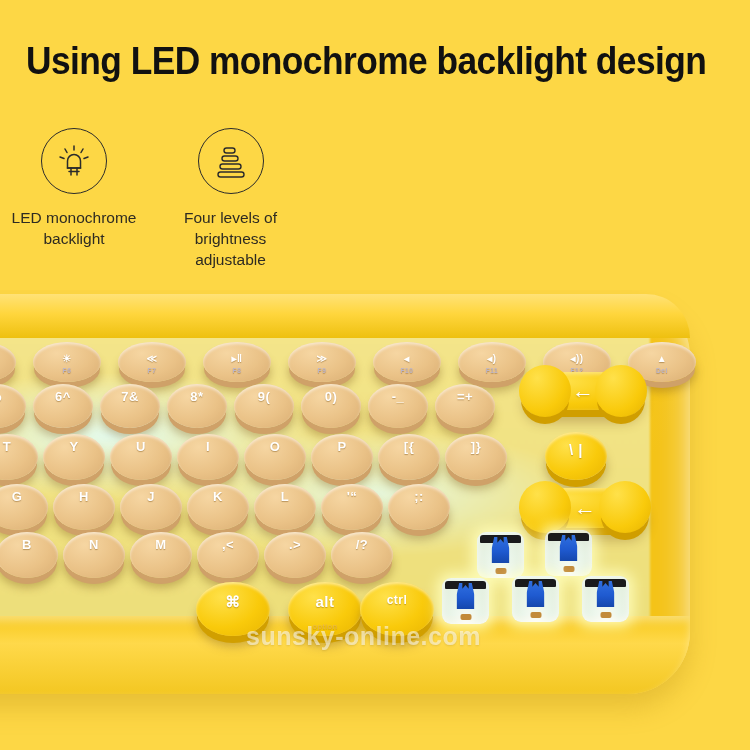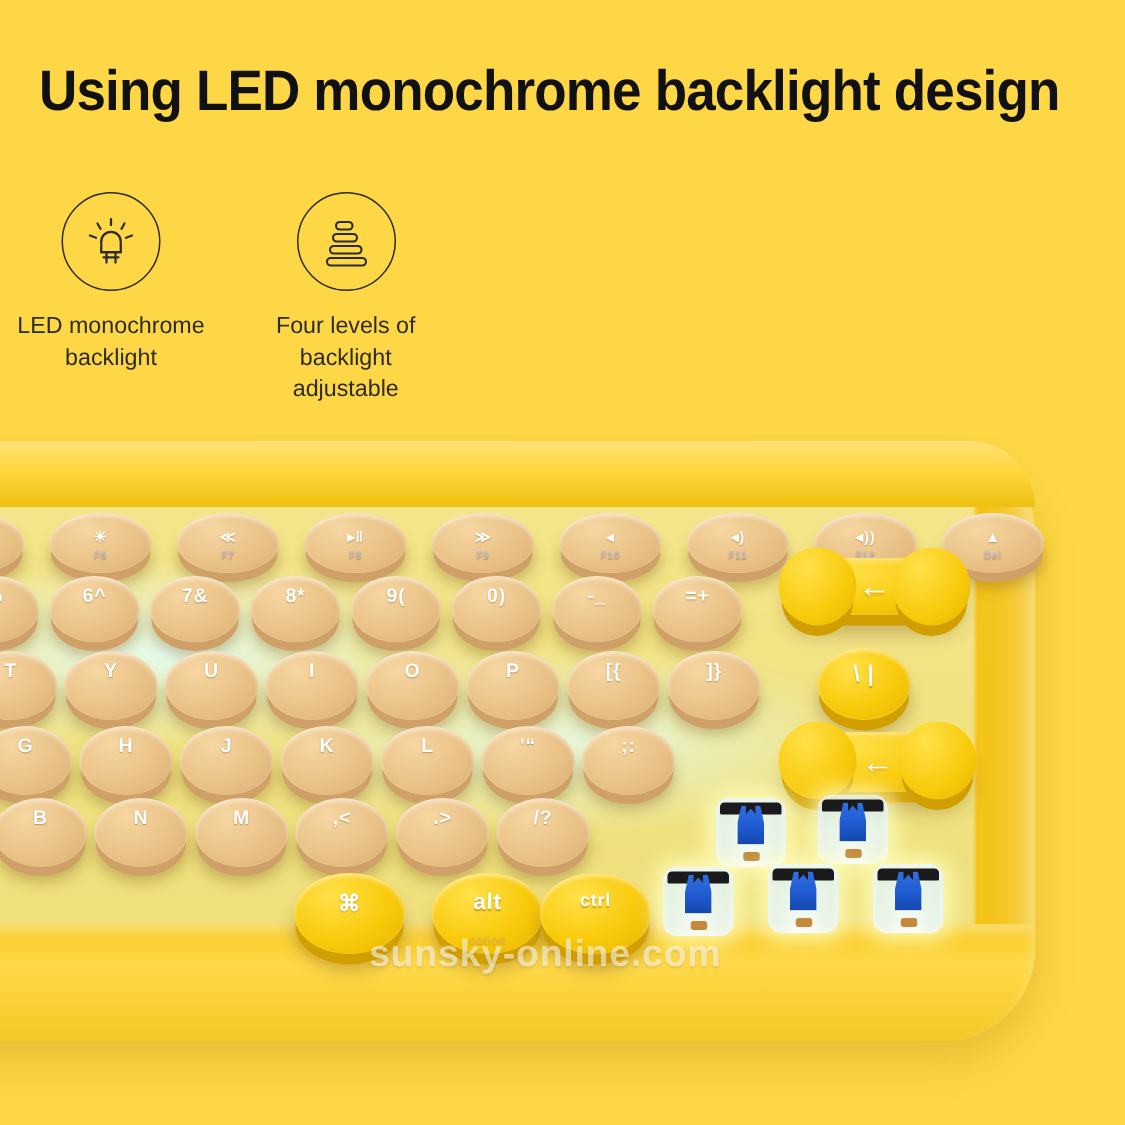--- a/index.html
+++ b/index.html
@@ -228,21 +228,21 @@
     <div class="feature-icon-wrap">
       <div class="feature-icon">
         <svg width="38" height="38" viewBox="0 0 38 38" fill="none" stroke="#2b2b2b" stroke-width="1.4">
           <rect x="12" y="6" width="11" height="5" rx="2.5"></rect>
           <rect x="10" y="14" width="16" height="5" rx="2.5"></rect>
           <rect x="8" y="22" width="21" height="5" rx="2.5"></rect>
           <rect x="6" y="30" width="26" height="5" rx="2.5"></rect>
         </svg>
       </div>
     </div>
-    <div class="feature-caption">Four levels of backlight adjustable</div>
+    <div class="feature-caption">Four levels of brightness adjustable</div>
   </div>
 </div>
 
 <div id="keyboard-photo">
 
   <div id="kb-body"></div>
   <div id="kb-plate"></div>
   <div id="kb-top-bezel"></div>
   <div id="kb-bottom-bezel"></div>
 

